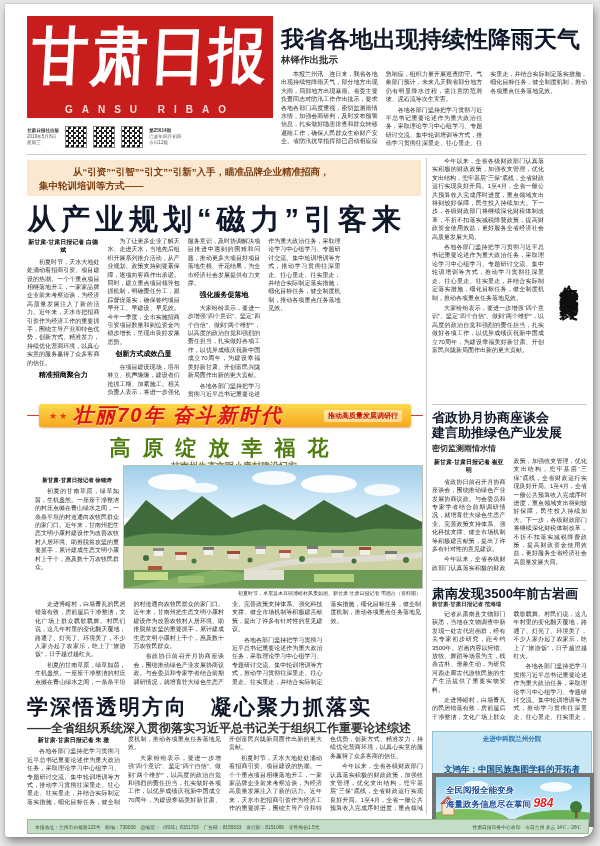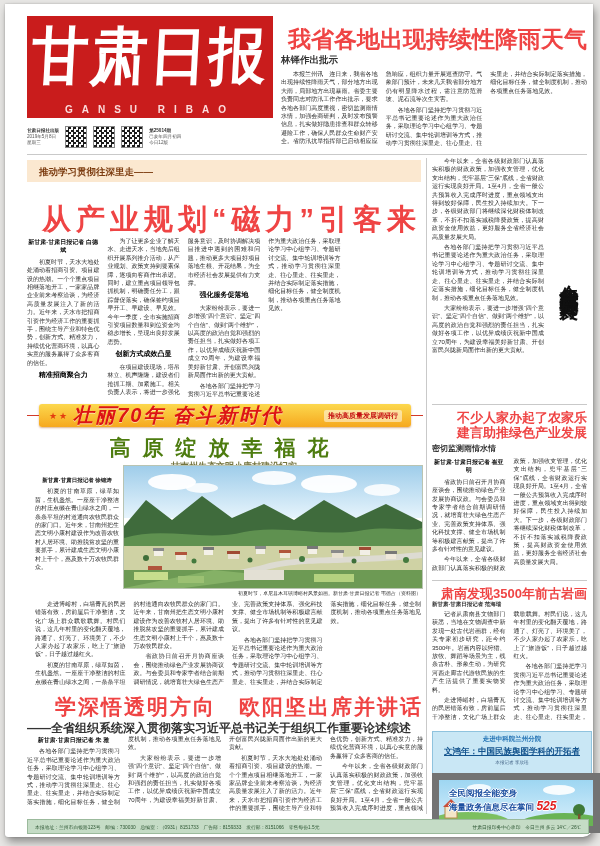--- a/index.html
+++ b/index.html
@@ -11,21 +11,21 @@
   .mast{background:#c91c1c;color:#fff;text-align:center;overflow:hidden;}
   .mast-title{font-family:"DejaVu Serif",serif;font-weight:900;font-size:57px;line-height:70px;letter-spacing:2px;
               transform:skewX(-3deg) scaleY(1.08);margin-top:4px;white-space:nowrap;}
   .mast-roman{font-size:10px;font-weight:bold;letter-spacing:9px;margin-top:14px;color:#fbdcdc;}
   .pubinfo{display:flex;align-items:center;gap:6px;}
   .pub-txt{font-size:4.6px;line-height:6px;color:#555;white-space:nowrap;}
   .pub-txt b{display:block;color:#333;}
   .qr{width:20px;height:20px;border:1px solid #888;
       background:repeating-conic-gradient(#1b1b1b 0 25%,#fafafa 0 50%) 0 0/5px 5px;}
   
-  .hl{font-weight:900;color:#ef4444;text-align:right;white-space:nowrap;}
+  .hl{font-weight:900;color:#0f172a;text-align:left;white-space:nowrap;}
   .subhl{text-align:left;color:#333;font-weight:bold;}
   .hairline{background:#c9c9c9;}
   .red-line{background:#d23a2a;}
   
   .cols{font-size:6px;line-height:8.4px;text-align:justify;color:#2b2b2b;column-gap:8px;column-fill:auto;overflow:hidden;}
   .cols p{margin:0 0 2px;text-indent:2em;}
   .cols p.byline{text-indent:0;text-align:center;font-weight:bold;color:#111;margin:1px 0 3px;}
   .cols p.xhead{text-indent:0;text-align:center;font-weight:bold;font-size:7px;margin:4px 0;color:#000;}
   .c5{column-count:5;} .c4{column-count:4;} .c3{column-count:3;} .c2{column-count:2;} .c1{column-count:1;}
   
@@ -43,23 +43,23 @@
   .ribbon-title{color:#dd1414;font-weight:900;font-style:italic;font-size:20px;letter-spacing:2px;text-shadow:0 1px 0 rgba(255,255,255,.5);white-space:nowrap;}
   .ribbon-note{margin-left:auto;margin-right:9px;font-size:7px;color:#c51212;font-weight:bold;
                background:rgba(255,255,255,.5);padding:1px 4px;border-radius:2px;white-space:nowrap;}
   .feat-hl{font-size:21px;font-weight:900;letter-spacing:12px;color:#4d7c0f;text-align:center;white-space:nowrap;}
   .feat-sub{font-size:9px;font-weight:bold;color:#74743e;text-align:center;}
   .caption{font-size:5px;color:#333;text-align:right;}
   .photo-frame{border:1px solid #b9c4b2;}
   
   .bluebox{background:#c9e7f5;border:1px solid #8fc3de;text-align:center;padding:3px 2px;}
   .bluebox .bk{font-size:6.5px;font-weight:bold;color:#2574b5;}
-  .bluebox .bh{font-size:8.5px;font-weight:900;color:#14548e;margin-top:2px;white-space:nowrap;text-decoration:underline;}
+  .bluebox .bh{font-size:8.5px;font-weight:900;color:#14548e;margin-top:20px;white-space:nowrap;text-decoration:underline;}
   .bluebox .bb{font-size:4.6px;color:#48688a;margin-top:2px;}
-  .greenbox{overflow:hidden;border:7px solid #737373;}
+  .greenbox{overflow:hidden;border:4px solid #737373;}
   .green-txt{position:absolute;left:10px;top:7px;font-weight:900;color:#1c4fa0;font-size:8.5px;line-height:13px;
              text-shadow:0 1px 0 #fff,0 -1px 0 #fff,1px 0 0 #fff,-1px 0 0 #fff;}
   .green-num{color:#e22020;font-size:12px;font-style:italic;}
   
   .fstrip{background:#c5dcc6;border:1px solid #9bba9c;display:flex;justify-content:space-between;align-items:center;
           font-size:4.8px;color:#2c5532;padding:0 7px;white-space:nowrap;overflow:hidden;}
 </style>
 </head>
 <body>
 
@@ -90,21 +90,22 @@
   <div class="abs subhl" style="left:276px;top:50px;width:306px;font-size:9.5px;">林铎作出批示</div>
   <div class="abs cols c3" style="left:276px;top:66px;width:306px;height:80px;">
     <p>本报兰州讯　连日来，我省各地出现持续性降雨天气，部分地方出现大雨，局部地方出现暴雨。省委主要负责同志对防汛工作作出批示，要求各地各部门高度重视，密切监测雨情水情，加强会商研判，及时发布预警信息，扎实做好隐患排查和群众转移避险工作，确保人民群众生命财产安全。省防汛抗旱指挥部已启动相应应急响应，组织力量开展巡查防守。气象部门预计，未来几天我省部分地方仍有明显降水过程，需注意防范滑坡、泥石流等次生灾害。</p>
     <p>各地各部门坚持把学习贯彻习近平总书记重要论述作为重大政治任务，采取理论学习中心组学习、专题研讨交流、集中轮训培训等方式，推动学习贯彻往深里走、往心里走、往实里走，并结合实际制定落实措施，细化目标任务，健全制度机制，推动各项重点任务落地见效。</p>
   </div>
 
   <div class="abs hairline" style="left:22px;top:150px;width:560px;height:1px;"></div>
   <div class="abs hairline" style="left:421px;top:154px;width:1px;height:656px;"></div>
 
   <div class="abs kicker" style="left:22px;top:156px;width:370px;">
-    <span class="l2">推动学习贯彻往深里走——</span>
+    <span class="l1">从“引资”“引智”“引文”“引新”入手，瞄准品牌企业精准招商，</span>
+    <span class="l2">集中轮训培训等方式——</span>
   </div>
   <div class="abs hl lead-hl" style="left:22px;top:196px;width:394px;">从产业规划“磁力”引客来</div>
   <div class="abs cols c5" style="left:22px;top:233px;width:394px;height:162px;">
     <p class="byline">新甘肃·甘肃日报记者 白德斌</p>
     <p>初夏时节，天水大地处处涌动着招商引资、项目建设的热潮。一个个重点项目相继落地开工，一家家品牌企业前来考察洽谈，为经济高质量发展注入了新的活力。近年来，天水市把招商引资作为经济工作的重要抓手，围绕主导产业和特色优势，创新方式、精准发力，持续优化营商环境，以真心实意的服务赢得了众多客商的信任。</p>
     <p class="xhead">精准招商聚合力</p>
     <p>为了让更多企业了解天水、走进天水，当地先后组织开展系列推介活动，从产业规划、政策支持到要素保障，逐项向客商作出承诺。同时，建立重点项目领导包抓机制，明确责任分工，跟踪督促落实，确保签约项目早开工、早建设、早见效。今年一季度，全市实施招商引资项目数量和到位资金均稳步增长，呈现出良好发展态势。</p>
     <p class="xhead">创新方式成效凸显</p>
     <p>在项目建设现场，塔吊林立、机声隆隆，建设者们抢抓工期、加紧施工。相关负责人表示，将进一步强化服务意识，及时协调解决项目推进中遇到的困难和问题，推动更多大项目好项目落地生根、开花结果，为全市经济社会发展提供有力支撑。</p>
     <p class="xhead">强化服务促落地</p>
@@ -114,21 +115,21 @@
 
   <div class="abs cols c1" style="left:427px;top:153px;width:112px;height:244px;">
     <p>今年以来，全省各级财政部门认真落实积极的财政政策，加强收支管理，优化支出结构，兜牢基层“三保”底线，全省财政运行实现良好开局。1至4月，全省一般公共预算收入完成序时进度，重点领域支出得到较好保障，民生投入持续加大。下一步，各级财政部门将继续深化财税体制改革，不折不扣落实减税降费政策，提高财政资金使用效益，更好服务全省经济社会高质量发展大局。</p>
     <p>各地各部门坚持把学习贯彻习近平总书记重要论述作为重大政治任务，采取理论学习中心组学习、专题研讨交流、集中轮训培训等方式，推动学习贯彻往深里走、往心里走、往实里走，并结合实际制定落实措施，细化目标任务，健全制度机制，推动各项重点任务落地见效。</p>
     <p>大家纷纷表示，要进一步增强“四个意识”、坚定“四个自信”、做到“两个维护”，以高度的政治自觉和强烈的责任担当，扎实做好各项工作，以优异成绩庆祝新中国成立70周年，为建设幸福美好新甘肃、开创富民兴陇新局面作出新的更大贡献。</p>
   </div>
   <div class="abs vhead" style="left:545px;top:153px;width:37px;height:244px;">今年我省财政运行开局良好</div>
 
   <div class="abs hairline" style="left:427px;top:400px;width:155px;height:1px;"></div>
   <div class="abs hl" style="left:427px;top:406px;width:155px;font-size:13px;line-height:15px;">
-    <span>不少人家办起了农家乐</span><br>
+    <span>省政协月协商座谈会</span><br>
     <span>建言助推绿色产业发展</span>
   </div>
   <div class="abs subhl" style="left:427px;top:439px;width:155px;font-size:8px;">密切监测雨情水情</div>
   <div class="abs cols c2" style="left:427px;top:453px;width:155px;height:120px;">
     <p class="byline">新甘肃·甘肃日报记者 崔亚明</p>
     <p>省政协日前召开月协商座谈会，围绕推动绿色产业发展协商议政。与会委员和专家学者结合前期调研情况，就培育壮大绿色生态产业、完善政策支持体系、强化科技支撑、健全市场机制等积极建言献策，提出了许多有针对性的意见建议。</p>
     <p>今年以来，全省各级财政部门认真落实积极的财政政策，加强收支管理，优化支出结构，兜牢基层“三保”底线，全省财政运行实现良好开局。1至4月，全省一般公共预算收入完成序时进度，重点领域支出得到较好保障，民生投入持续加大。下一步，各级财政部门将继续深化财税体制改革，不折不扣落实减税降费政策，提高财政资金使用效益，更好服务全省经济社会高质量发展大局。</p>
   </div>
 
   <div class="abs hairline" style="left:427px;top:576px;width:155px;height:1px;"></div>
@@ -160,21 +161,21 @@
       <ellipse cx="30" cy="46" rx="45" ry="14" fill="#7cbf60"></ellipse>
       <ellipse cx="125" cy="48" rx="50" ry="15" fill="#69b355"></ellipse>
       <rect x="6" y="26" width="12" height="12" fill="#f3e6c8" stroke="#b98a4d" stroke-width="1"></rect>
       <polygon points="4,27 12,19 20,27" fill="#c94f3a"></polygon>
       <circle cx="140" cy="30" r="6" fill="#3f7a38"></circle>
       <rect x="139" y="34" width="2.5" height="7" fill="#7a5230"></rect>
     </svg>
     <div class="green-txt">
       <span>全民阅报全能变身</span><br>
       <span>海量政务信息尽在掌间</span>
-      <span class="green-num">525</span>
+      <span class="green-num">984</span>
     </div>
   </div>
 
   <div class="abs red-line" style="left:22px;top:411px;width:396px;height:1px;"></div>
   <div class="abs ribbon" style="left:34px;top:400px;width:372px;height:23px;">
     <span class="ribbon-star">★★</span>
     <span class="ribbon-title">壮丽70年 奋斗新时代</span>
     <span class="ribbon-note">推动高质量发展调研行</span>
   </div>
   <div class="abs feat-hl" style="left:22px;top:430px;width:396px;">高原绽放幸福花</div>
@@ -243,21 +244,21 @@
   </div>
   <div class="abs caption" style="left:118px;top:586px;width:298px;">初夏时节，卓尼县木耳镇博峪村风景如画。新甘肃·甘肃日报记者 韦德占（资料图）</div>
 
   <div class="abs cols c4" style="left:30px;top:596px;width:386px;height:88px;">
     <p>走进博峪村，白墙青瓦的民居错落有致，房前屋后干净整洁，文化广场上群众载歌载舞。村民们说，这几年村里的变化翻天覆地，路通了、灯亮了、环境美了，不少人家办起了农家乐，吃上了“旅游饭”，日子越过越红火。</p>
     <p>初夏的甘南草原，绿草如茵，生机盎然。一座座干净整洁的村庄点缀在青山绿水之间，一条条平坦的村道通向农牧民群众的家门口。近年来，甘南州把生态文明小康村建设作为改善农牧村人居环境、助推脱贫攻坚的重要抓手，累计建成生态文明小康村上千个，惠及数十万农牧民群众。</p>
     <p>省政协日前召开月协商座谈会，围绕推动绿色产业发展协商议政。与会委员和专家学者结合前期调研情况，就培育壮大绿色生态产业、完善政策支持体系、强化科技支撑、健全市场机制等积极建言献策，提出了许多有针对性的意见建议。</p>
     <p>各地各部门坚持把学习贯彻习近平总书记重要论述作为重大政治任务，采取理论学习中心组学习、专题研讨交流、集中轮训培训等方式，推动学习贯彻往深里走、往心里走、往实里走，并结合实际制定落实措施，细化目标任务，健全制度机制，推动各项重点任务落地见效。</p>
   </div>
 
-  <div class="abs hl" style="left:22px;top:689px;width:396px;font-size:21px;letter-spacing:2px;">学深悟透明方向　欧阳坚出席并讲话</div>
+  <div class="abs hl" style="left:22px;top:689px;width:396px;font-size:21px;letter-spacing:2px;">学深悟透明方向　凝心聚力抓落实</div>
   <div class="abs subhl" style="left:22px;top:716px;width:396px;font-size:12px;">——全省组织系统深入贯彻落实习近平总书记关于组织工作重要论述综述</div>
   <div class="abs cols c4" style="left:22px;top:731px;width:396px;height:79px;">
     <p class="byline">新甘肃·甘肃日报记者 朱 雅</p>
     <p>各地各部门坚持把学习贯彻习近平总书记重要论述作为重大政治任务，采取理论学习中心组学习、专题研讨交流、集中轮训培训等方式，推动学习贯彻往深里走、往心里走、往实里走，并结合实际制定落实措施，细化目标任务，健全制度机制，推动各项重点任务落地见效。</p>
     <p>大家纷纷表示，要进一步增强“四个意识”、坚定“四个自信”、做到“两个维护”，以高度的政治自觉和强烈的责任担当，扎实做好各项工作，以优异成绩庆祝新中国成立70周年，为建设幸福美好新甘肃、开创富民兴陇新局面作出新的更大贡献。</p>
     <p>初夏时节，天水大地处处涌动着招商引资、项目建设的热潮。一个个重点项目相继落地开工，一家家品牌企业前来考察洽谈，为经济高质量发展注入了新的活力。近年来，天水市把招商引资作为经济工作的重要抓手，围绕主导产业和特色优势，创新方式、精准发力，持续优化营商环境，以真心实意的服务赢得了众多客商的信任。</p>
     <p>今年以来，全省各级财政部门认真落实积极的财政政策，加强收支管理，优化支出结构，兜牢基层“三保”底线，全省财政运行实现良好开局。1至4月，全省一般公共预算收入完成序时进度，重点领域支出得到较好保障，民生投入持续加大。下一步，各级财政部门将继续深化财税体制改革，不折不扣落实减税降费政策，提高财政资金使用效益，更好服务全省经济社会高质量发展大局。</p>
   </div>
 
   <div class="abs fstrip" style="left:22px;top:815px;width:546px;height:13px;">

